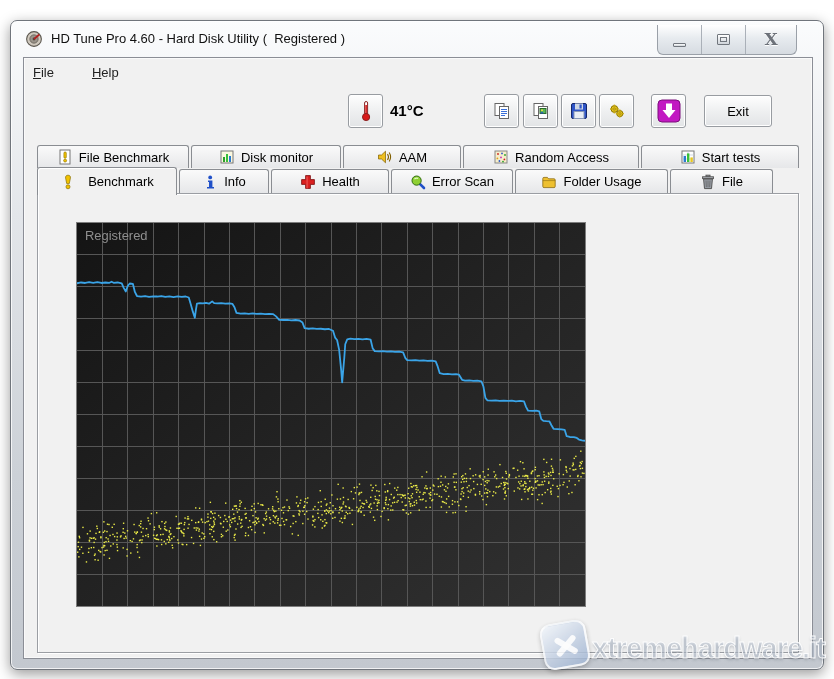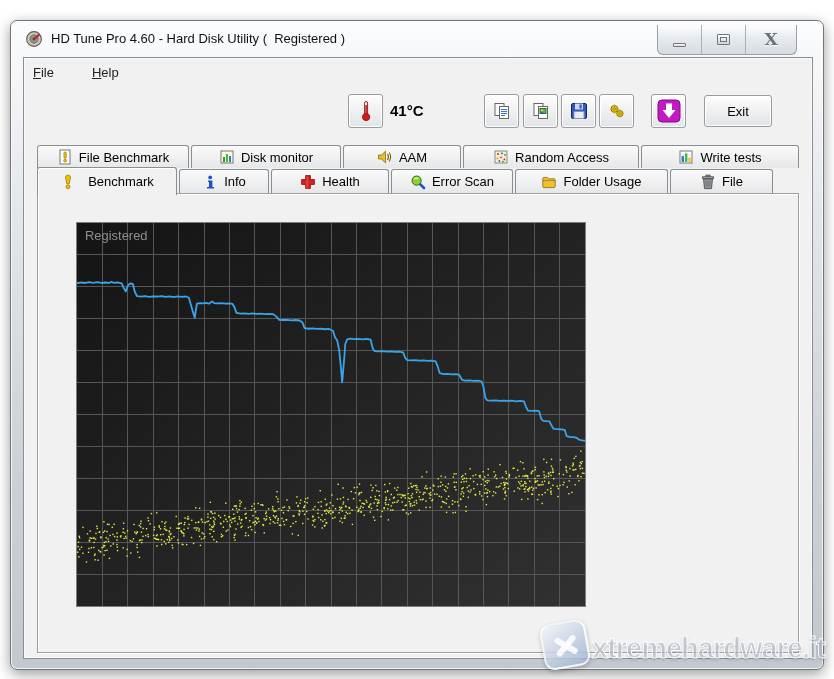--- a/index.html
+++ b/index.html
@@ -249,21 +249,21 @@
             <rect x="2" y="2" width="12" height="12" fill="#fff" stroke="#777"></rect>
             <g stroke="#bcc8d8" stroke-width="0.7">
               <line x1="2" y1="6" x2="14" y2="6"></line>
               <line x1="2" y1="10" x2="14" y2="10"></line>
               <line x1="8" y1="2" x2="8" y2="14"></line>
             </g>
             <rect x="3.6" y="7" width="2.4" height="6" fill="#2a7ad0"></rect>
             <rect x="7" y="4.4" width="2.4" height="8.6" fill="#38c038"></rect>
             <rect x="10.4" y="8.4" width="2.4" height="4.6" fill="#e8c820"></rect>
           </svg></span>
-        <span>Write tests</span>
+        <span>Start tests</span>
       </div>
     </div>
   <div class="tabrow tabrow2" id="tabrow2">
       <div class="tab active" style="width: 140px; gap: 12px;">
         <span class="ticon"><svg viewBox="0 0 16 16" width="16" height="16">
             <path d="M8 1.2 C10 1.2 10.6 2.4 10.4 4 L9.3 9.6 H6.7 L5.6 4 C5.4 2.4 6 1.2 8 1.2Z" fill="#f2c200" stroke="#8a7000" stroke-width="0.7"></path>
             <circle cx="8" cy="12.8" r="2" fill="#f2c200" stroke="#8a7000" stroke-width="0.7"></circle>
           </svg></span>
         <span>Benchmark</span>
       </div>

